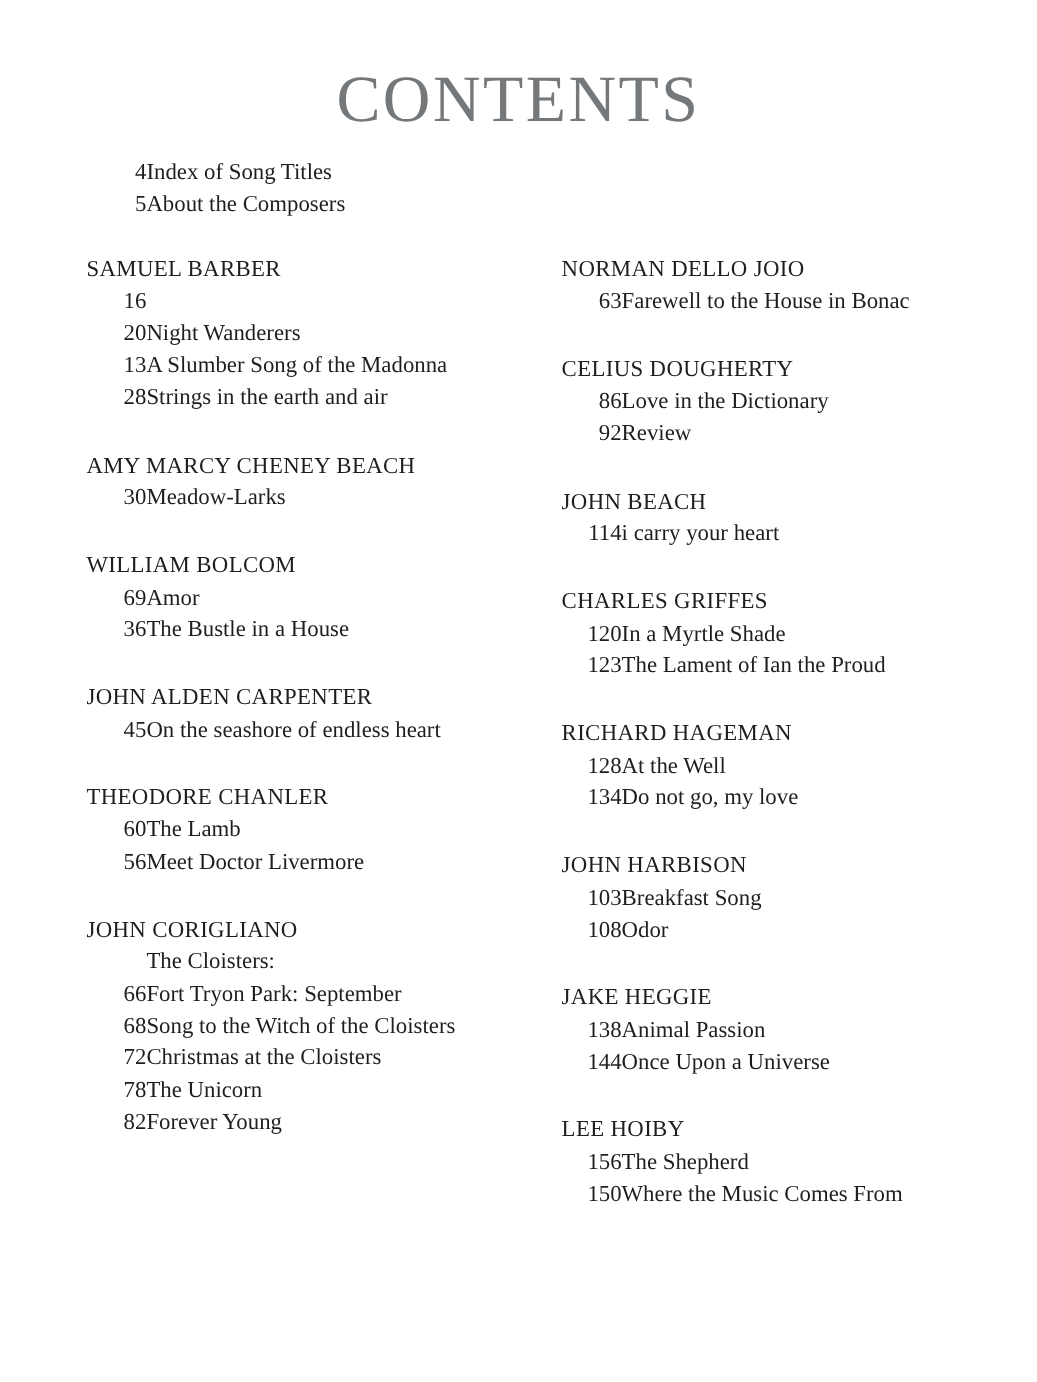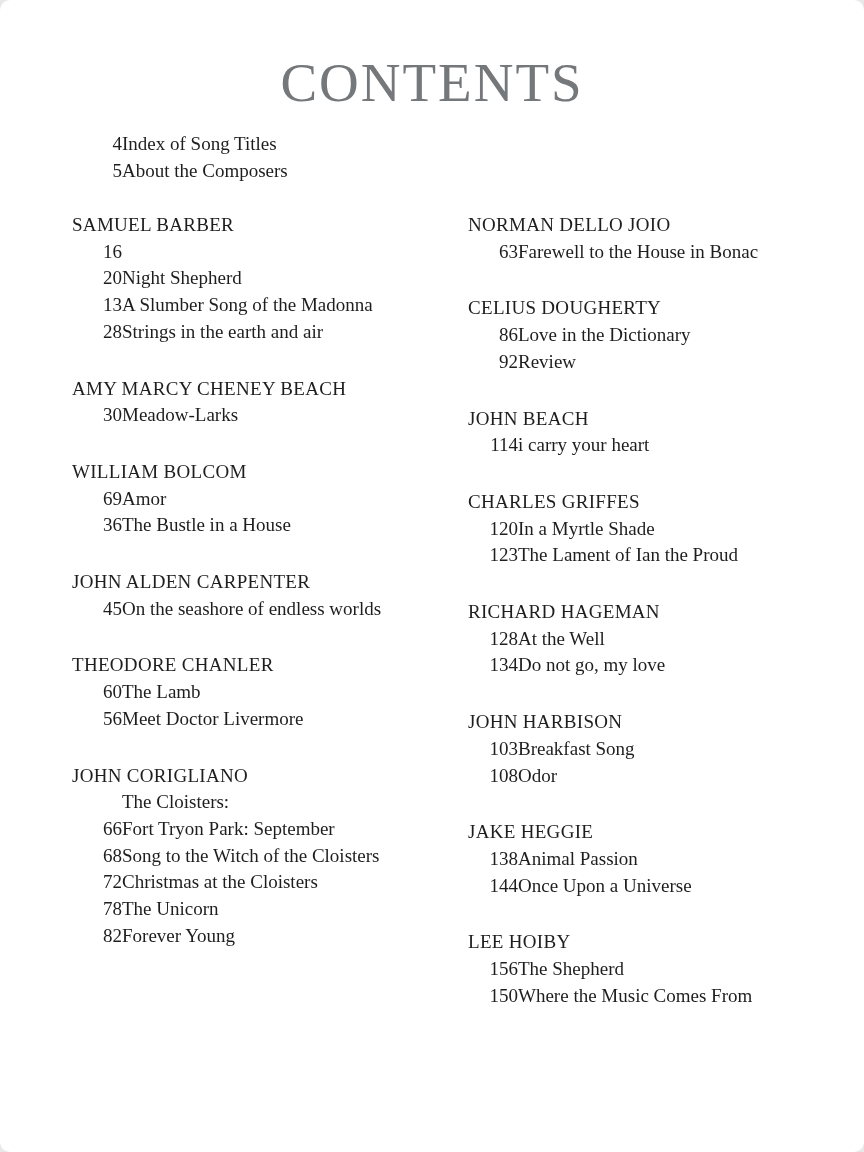--- a/index.html
+++ b/index.html
@@ -6,21 +6,20 @@
   .page {
     position: relative;
     width: 864px;
     height: 1152px;
     margin: 0 auto;
     background: #ffffff;
     font-family: "Liberation Serif", "DejaVu Serif", serif;
     font-size: 19px;
     color: #1e1e1e;
     overflow: hidden;
-    border-radius: 10px;
   }
   .title {
     position: absolute;
     top: 52px;
     left: 0;
     right: 0;
     text-align: center;
     font-size: 55px;
     line-height: 62px;
     font-weight: 400;
@@ -75,21 +74,21 @@
     </div>
   <div class="col col-left">
       <div class="section">
     <div class="composer">SAMUEL BARBER</div>
     <div class="rows">
           <div class="row">
     <span class="num">16</span>
   </div>
           <div class="row">
     <span class="num">20</span>
-    <span class="song">Night Shepherd</span>
+    <span class="song">Night Wanderers</span>
   </div>
           <div class="row">
     <span class="num">13</span>
     <span class="song">A Slumber Song of the Madonna</span>
   </div>
           <div class="row">
     <span class="num">28</span>
     <span class="song">Strings in the earth and air</span>
   </div>
         </div>
@@ -114,21 +113,21 @@
     <span class="num">36</span>
     <span class="song">The Bustle in a House</span>
   </div>
         </div>
   </div>
       <div class="section">
     <div class="composer">JOHN ALDEN CARPENTER</div>
     <div class="rows">
           <div class="row">
     <span class="num">45</span>
-    <span class="song">On the seashore of endless worlds</span>
+    <span class="song">On the seashore of endless heart</span>
   </div>
         </div>
   </div>
       <div class="section">
     <div class="composer">THEODORE CHANLER</div>
     <div class="rows">
           <div class="row">
     <span class="num">60</span>
     <span class="song">The Lamb</span>
   </div>

